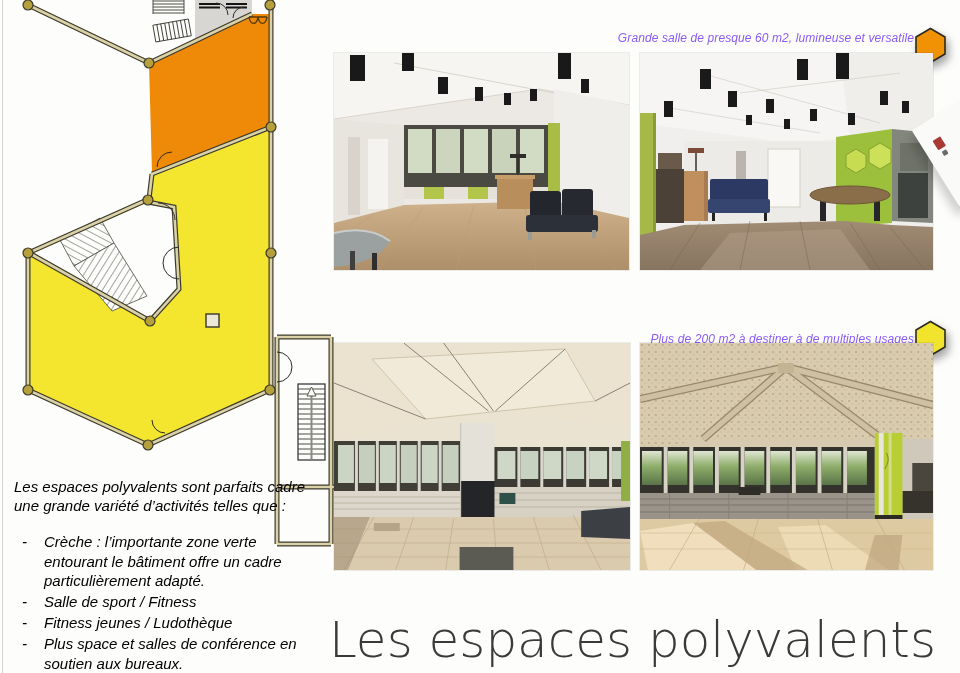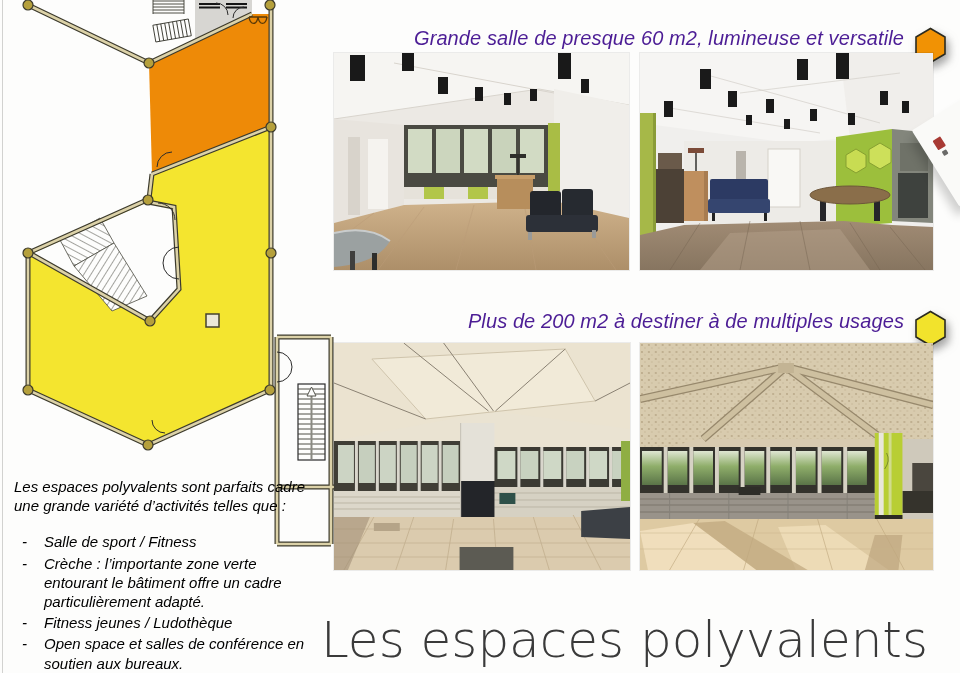--- a/index.html
+++ b/index.html
@@ -10,37 +10,37 @@
   }
   .left-edge{position:absolute;left:2px;top:0;bottom:0;width:1px;background:#d2d2d0;}
   .floorplan{position:absolute;left:0;top:0;}
   .photo{position:absolute;box-shadow:0 0 0 1px rgba(0,0,0,0.07);}
   .photo svg{display:block;width:100%;height:100%;}
   .photo1{left:334px;top:53px;width:295px;height:217px;}
   .photo2{left:640px;top:53px;width:293px;height:217px;}
   .photo3{left:334px;top:343px;width:296px;height:227px;}
   .photo4{left:640px;top:343px;width:293px;height:227px;}
   .caption{
-    position:absolute; right:13px; display:flex; align-items:flex-start; gap:10px;
-    font-style:italic; font-size:20px; color:#4c1d95; letter-spacing:.1px;
+    position:absolute; right:13px; display:flex; align-items:flex-start; gap:0;
+    font-style:italic; font-size:12px; color:#8b5cf6; letter-spacing:.1px;
   }
   .caption-top{top:27px;}
-  .caption-bottom{top:310px;}
+  .caption-bottom{top:320px;align-items:center;}
   .caption .caption-text{line-height:22px; white-space:nowrap;}
   .hex{filter:drop-shadow(3px 5px 4px rgba(90,90,90,.55)); margin-top:0;}
   .description{
     position:absolute; left:14px; top:477px; width:300px;
     font-style:italic; font-size:15px; line-height:1.28; color:#000;
   }
   .description p{margin:0 0 17px 0;}
   .description ul{list-style:none;margin:0;padding:0;}
   .description li{position:relative; padding-left:30px; margin:0 0 2px 0;}
   .description li::before{content:"-"; position:absolute; left:8px; top:0;}
   .page-title{
-    position:absolute; right:32px; bottom:4px;
+    position:absolute; right:24px; bottom:4px;
     font-family:"DejaVu Sans","Liberation Sans",sans-serif;
     font-weight:200; font-size:50px; letter-spacing:0px; color:#3a3a3a;
     white-space:nowrap;
   }
   .corner-card{
     position:absolute; right:-44px; top:104px; width:74px; height:90px;
     background:#fafaf8; transform:rotate(-32deg); border-radius:2px;
     box-shadow:-7px 7px 10px rgba(0,0,0,.18);
   }
   .corner-card .emblem{position:absolute; left:12px; top:20px; width:9px; height:11px; background:#a83a34; border-radius:1px;}
@@ -400,24 +400,24 @@
         <polygon points="238,192 266,192 262,227 228,227" fill="#b89f78" opacity="0.6"></polygon>
         <path d="M60,176 L30,227 M120,176 L105,227 M180,176 L195,227 M240,176 L268,227" stroke="#c0a87f" stroke-width="0.8" opacity="0.8" fill="none"></path>
         <path d="M0,190 H297 M0,206 H297" stroke="#c8b28a" stroke-width="0.7" opacity="0.7" fill="none"></path>
       </g>
     </svg>
   </div>
 
   <div class="description">
     <p>Les espaces polyvalents sont parfaits cadre une grande variété d’activités telles que :</p>
     <ul>
+      <li>Crèche : l’importante zone verte entourant le bâtiment offre un cadre particulièrement adapté.</li>
       <li>Salle de sport / Fitness</li>
-      <li>Crèche : l’importante zone verte entourant le bâtiment offre un cadre particulièrement adapté.</li>
       <li>Fitness jeunes / Ludothèque</li>
-      <li>Open space et salles de conférence en soutien aux bureaux.</li>
+      <li>Plus space et salles de conférence en soutien aux bureaux.</li>
     </ul>
   </div>
 
   <div class="page-title">Les espaces polyvalents</div>
 
   <div class="corner-card">
     <div class="emblem"></div>
     <div class="emblem2"></div>
   </div>
 </div>

